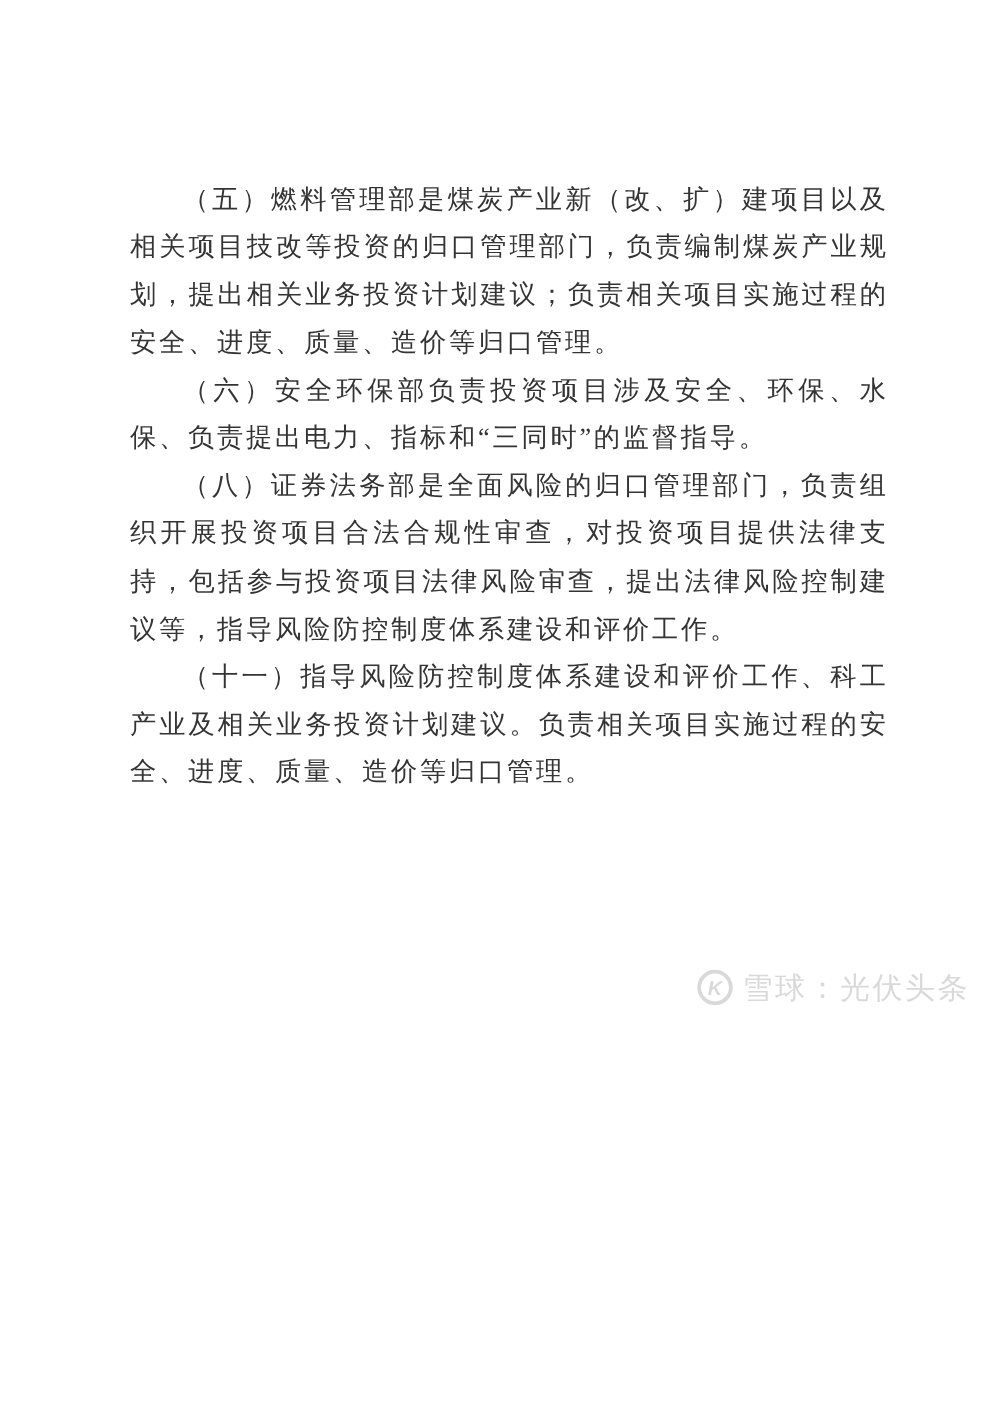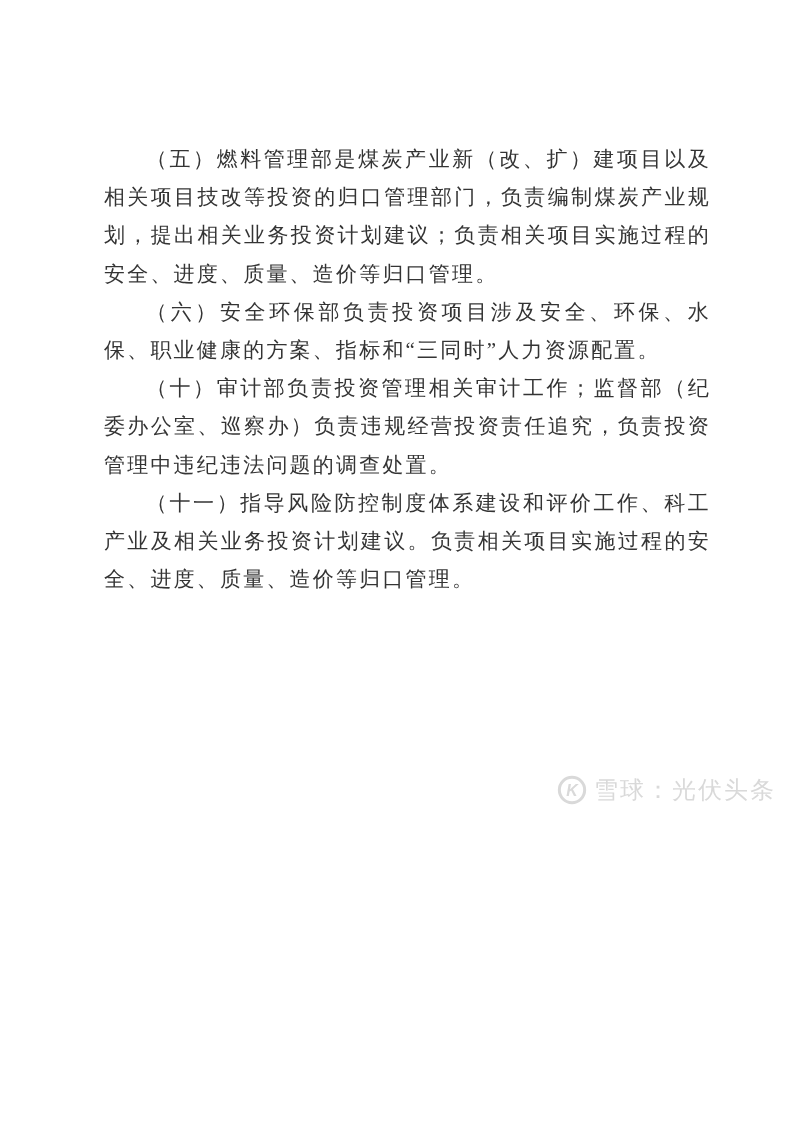--- a/index.html
+++ b/index.html
@@ -66,22 +66,22 @@
     text-shadow: 0 1px 0 #ffffff, 1px 0 0 #ffffff;
   }
 </style>
 </head>
 <body>
 
 <div class="page">
 
   <div class="doc-body">
     <p class="para">（五）燃料管理部是煤炭产业新（改、扩）建项目以及相关项目技改等投资的归口管理部门，负责编制煤炭产业规划，提出相关业务投资计划建议；负责相关项目实施过程的安全、进度、质量、造价等归口管理。</p>
-    <p class="para">（六）安全环保部负责投资项目涉及安全、环保、水保、职业健康的方案、指标和“三同时”人力资源配置。</p>
-    <p class="para">（十）审计部负责投资管理相关审计工作；监督部（纪委办公室、巡察办）负责违规经营投资责任追究，负责投资管理中违纪违法问题的调查处置。</p>
+    <p class="para">（六）安全环保部负责投资项目涉及安全、环保、水保、负责提出电力、指标和“三同时”的监督指导。</p>
+    <p class="para">（八）证券法务部是全面风险的归口管理部门，负责组织开展投资项目合法合规性审查，对投资项目提供法律支持，包括参与投资项目法律风险审查，提出法律风险控制建议等，指导风险防控制度体系建设和评价工作。</p>
     <p class="para">（十一）指导风险防控制度体系建设和评价工作、科工产业及相关业务投资计划建议。负责相关项目实施过程的安全、进度、质量、造价等归口管理。</p>
   </div>
 
   <div class="page-footer">— 6 —</div>
 
   <div class="watermark">
     <span class="wm-logo">
       <svg viewBox="0 0 32 32" width="30" height="30" aria-hidden="true">
         <circle cx="16" cy="16" r="13.5" fill="none" stroke="#d9d9d9" stroke-width="3.2"></circle>
         <text x="16" y="22.5" text-anchor="middle" font-size="17" font-weight="bold" font-style="italic" font-family="Liberation Sans, DejaVu Sans, sans-serif" fill="#d9d9d9">K</text>

